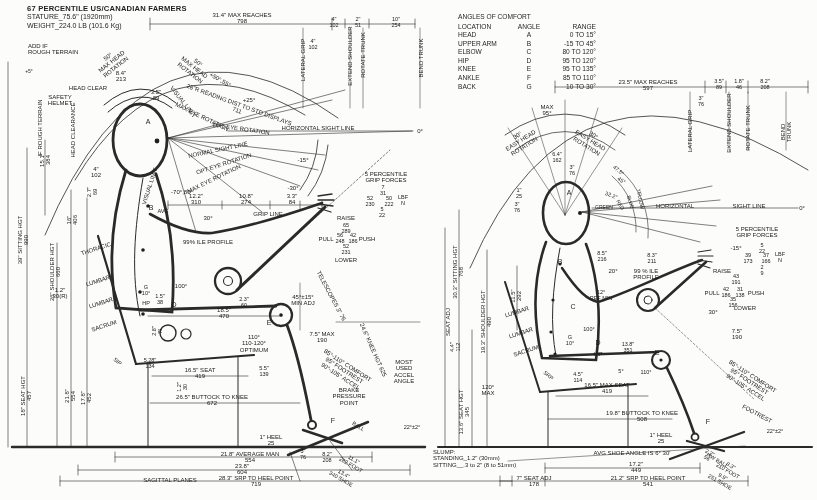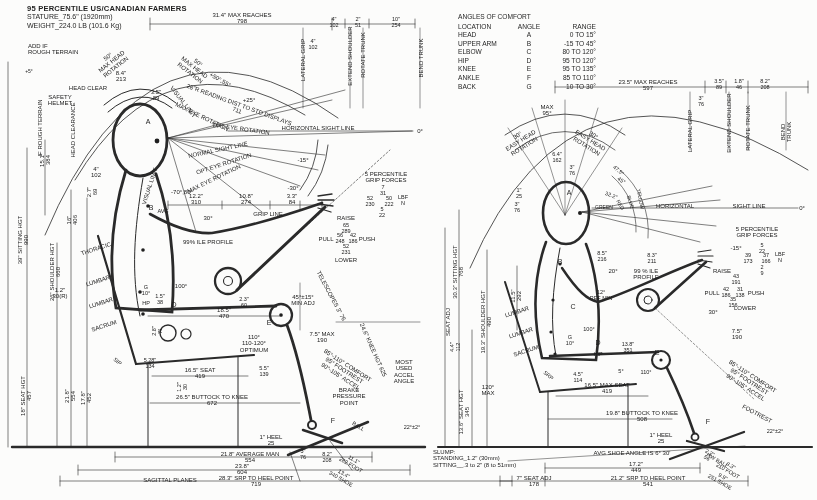--- a/index.html
+++ b/index.html
@@ -123,21 +123,21 @@
     </g>
     <g>
       <path d="M505,282 L540,392" stroke-width="2"></path>
       <path d="M540,392 L636,384" stroke-width="2"></path>
       <path d="M548,392 L548,447 M628,386 L628,447" stroke-width="1"></path>
     </g>
     <path d="M438,447 L812,447" stroke-width="2.2"></path>
   </svg>
 
   <div class="titleblock">
-    <div class="tb-title">95 PERCENTILE US/CANADIAN FARMERS</div>
+    <div class="tb-title">67 PERCENTILE US/CANADIAN FARMERS</div>
     <div class="tb-line">STATURE_75.6" (1920mm)</div>
     <div class="tb-line">WEIGHT_224.0 LB (101.6 Kg)</div>
   </div>
 
   <div class="comfort">
     <div class="ct-title">ANGLES OF COMFORT</div>
     <div class="ct-head">
       <span>LOCATION</span>
       <span>ANGLE</span>
       <span>RANGE</span>

